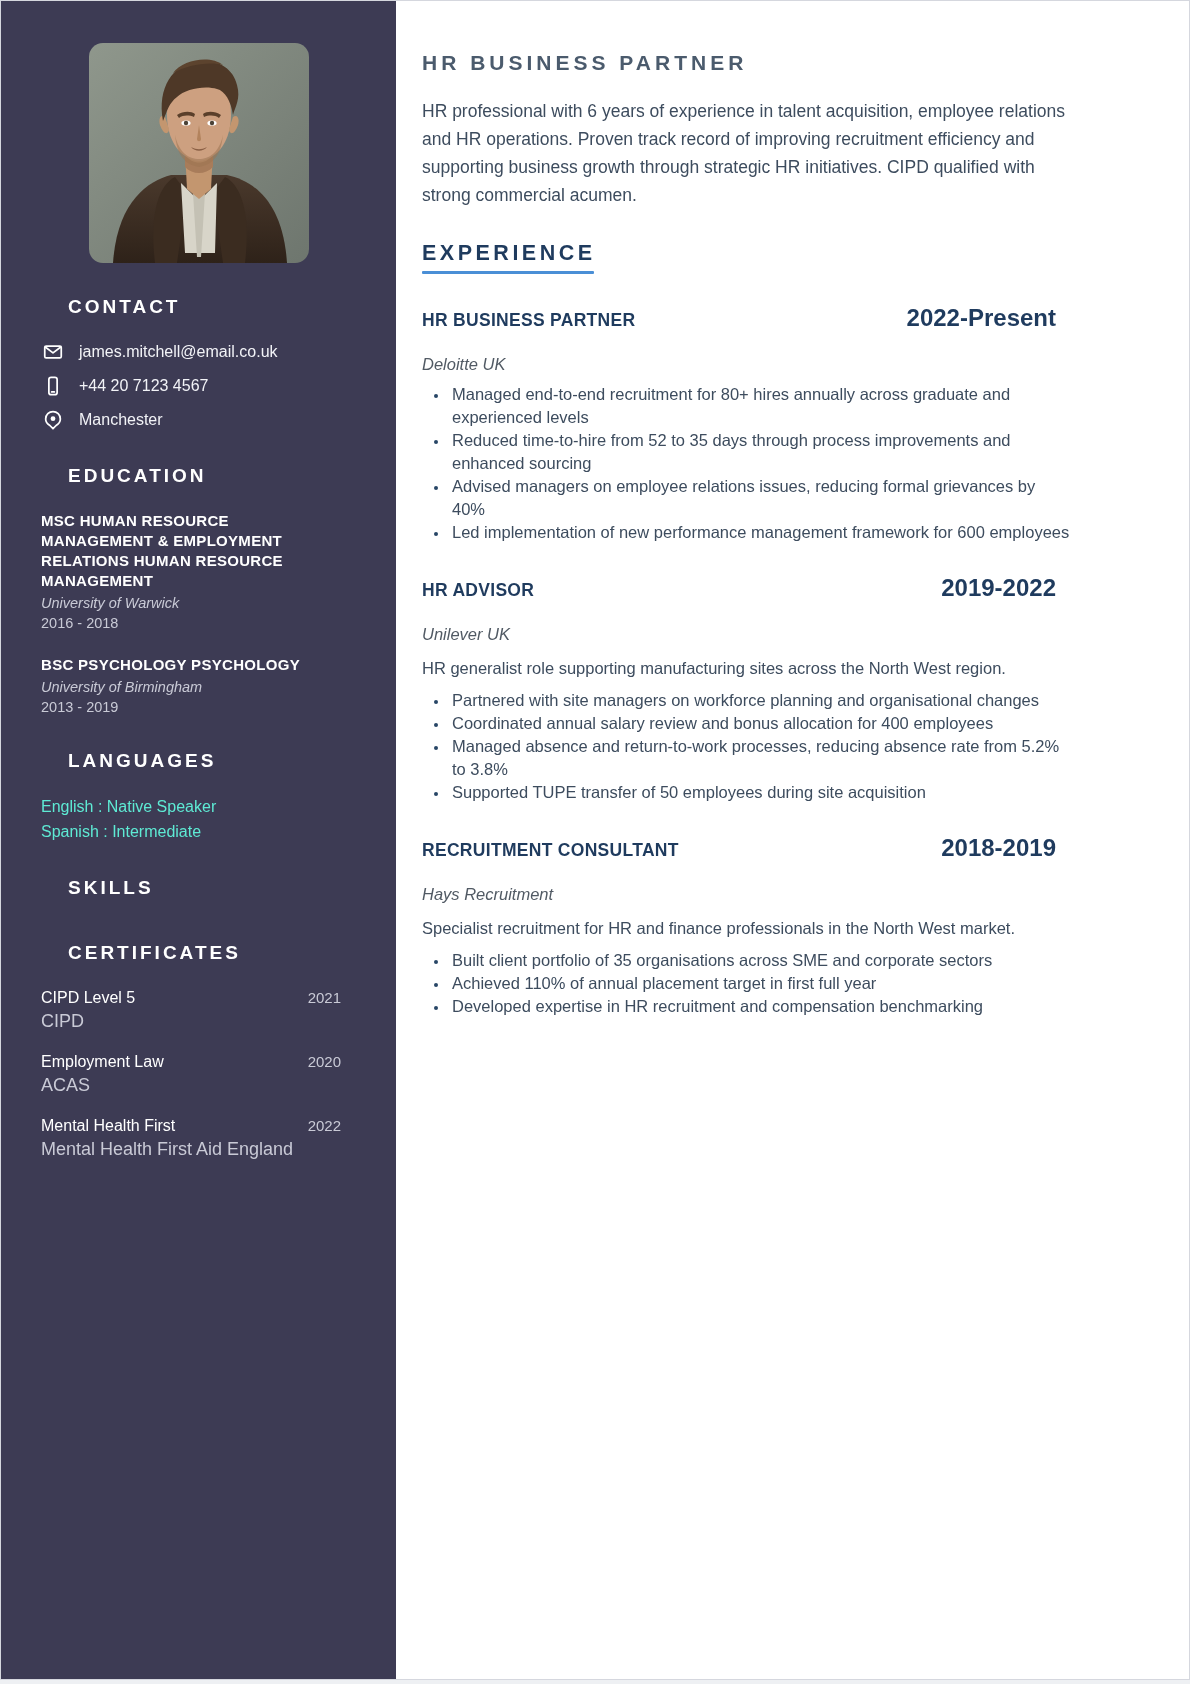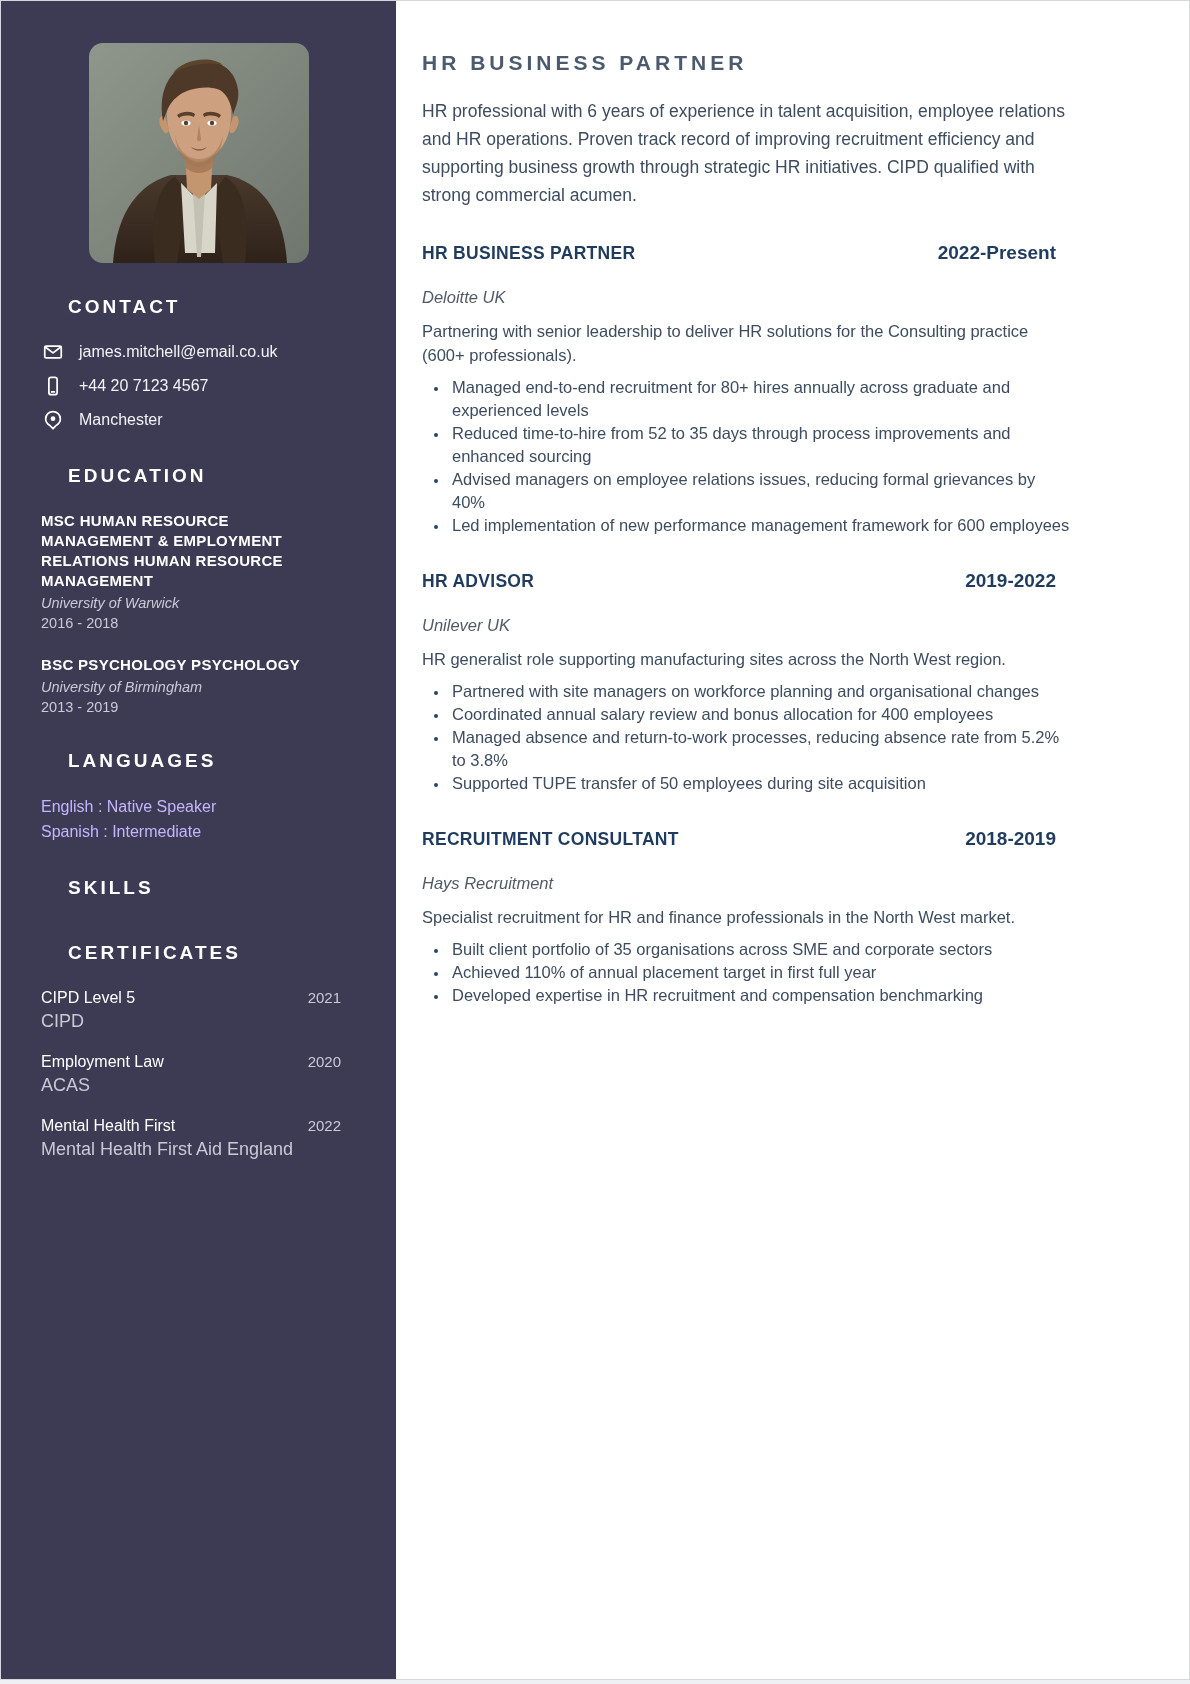--- a/index.html
+++ b/index.html
@@ -33,21 +33,21 @@
   .contact-list{margin-top:22px;}
   .contact-row{display:flex;align-items:center;margin-bottom:10px;min-height:24px;}
   .contact-row .c-icon{width:24px;height:24px;margin-right:14px;flex:none;display:flex;align-items:center;justify-content:center;}
   .contact-row .c-text{font-size:16px;color:#f2f3f7;}
   .edu-list{margin-top:24px;}
   .edu-entry{margin-bottom:22px;max-width:287px;}
   .edu-title{font-size:15px;font-weight:700;line-height:20px;letter-spacing:.3px;color:#ffffff;text-transform:uppercase;}
   .edu-school{font-size:14.5px;font-style:italic;color:var(--sidebar-muted);line-height:20px;margin-top:2px;}
   .edu-dates{font-size:14.5px;color:var(--sidebar-muted);line-height:20px;}
   .lang-list{margin-top:22px;}
-  .lang-item{font-size:16px;line-height:25px;color:#c4b5fd;}
+  .lang-item{font-size:16px;line-height:25px;color:#5eead4;}
   .skills-section{margin-top:34px;}
   .cert-section{margin-top:44px;}
   .cert-list{margin-top:24px;}
   .cert-entry{margin-bottom:20px;}
   .cert-head{display:flex;justify-content:space-between;align-items:baseline;}
   .cert-name{font-size:16px;font-weight:400;color:#ffffff;line-height:22px;}
   .cert-year{font-size:15px;color:var(--sidebar-muted);line-height:22px;}
   .cert-issuer{font-size:18px;color:var(--sidebar-muted);line-height:20px;margin-top:2px;}
   
   .main{flex:1;padding:40px 60px 0 26px;}
@@ -57,21 +57,21 @@
   .job-subtitle{
     margin-top:10px;font-size:21px;font-weight:600;letter-spacing:4px;color:#4b5b6d;
   }
   .summary{margin-top:22px;font-size:17.5px;line-height:28px;color:var(--body-text);max-width:655px;}
   .exp-heading-wrap{margin-top:32px;}
   .exp-heading{font-size:21.5px;font-weight:800;letter-spacing:3.5px;color:var(--accent-navy);display:inline-block;}
   .exp-underline{width:172px;height:3px;background:var(--accent-blue);margin-top:5px;border-radius:1px;}
   .job{margin-top:33px;max-width:650px;}
   .job-header{display:flex;justify-content:space-between;align-items:baseline;padding-right:16px;}
   .job-title{font-size:17.5px;font-weight:700;color:var(--accent-navy);letter-spacing:.3px;line-height:22px;text-transform:uppercase;}
-  .job-dates{font-size:19px;font-weight:700;color:var(--accent-navy);line-height:22px;white-space:nowrap;}
+  .job-dates{font-size:24px;font-weight:700;color:var(--accent-navy);line-height:22px;white-space:nowrap;}
   .job-company{margin-top:23px;font-size:16.5px;font-style:italic;color:var(--muted-text);line-height:20px;}
   .job-desc{margin-top:12px;font-size:16.5px;line-height:24px;color:var(--body-text);max-width:645px;}
   .job-bullets{margin-top:9px;padding-left:27px;list-style:disc;max-width:650px;}
   .job-bullets li{font-size:16.5px;line-height:23px;color:var(--body-text);padding-left:3px;}
   .job-bullets li::marker{color:#274666;font-size:14px;}
 </style>
 </head>
 <body>
 
 <div class="page">
@@ -218,28 +218,31 @@
 
     </div>
   </aside>
 
   <main class="main">
 
     <div class="job-subtitle">HR BUSINESS PARTNER</div>
 
     <p class="summary">HR professional with 6 years of experience in talent acquisition, employee relations and HR operations. Proven track record of improving recruitment efficiency and supporting business growth through strategic HR initiatives. CIPD qualified with strong commercial acumen.</p>
 
+    <div class="exp-heading-wrap">
+      <span class="exp-heading">EXPERIENCE</span>
+      <div class="exp-underline"></div>
+    </div>
 
     <section class="job">
       <div class="job-header">
         <span class="job-title">HR BUSINESS PARTNER</span>
         <span class="job-dates">2022-Present</span>
       </div>
       <div class="job-company">Deloitte UK</div>
-      <p class="job-desc">Partnering with senior leadership to deliver HR solutions for the Consulting practice (600+ professionals).</p>
       <ul class="job-bullets">
         <li>Managed end-to-end recruitment for 80+ hires annually across graduate and experienced levels</li>
         <li>Reduced time-to-hire from 52 to 35 days through process improvements and enhanced sourcing</li>
         <li>Advised managers on employee relations issues, reducing formal grievances by 40%</li>
         <li>Led implementation of new performance management framework for 600 employees</li>
       </ul>
     </section>
 
     <section class="job">
       <div class="job-header">

